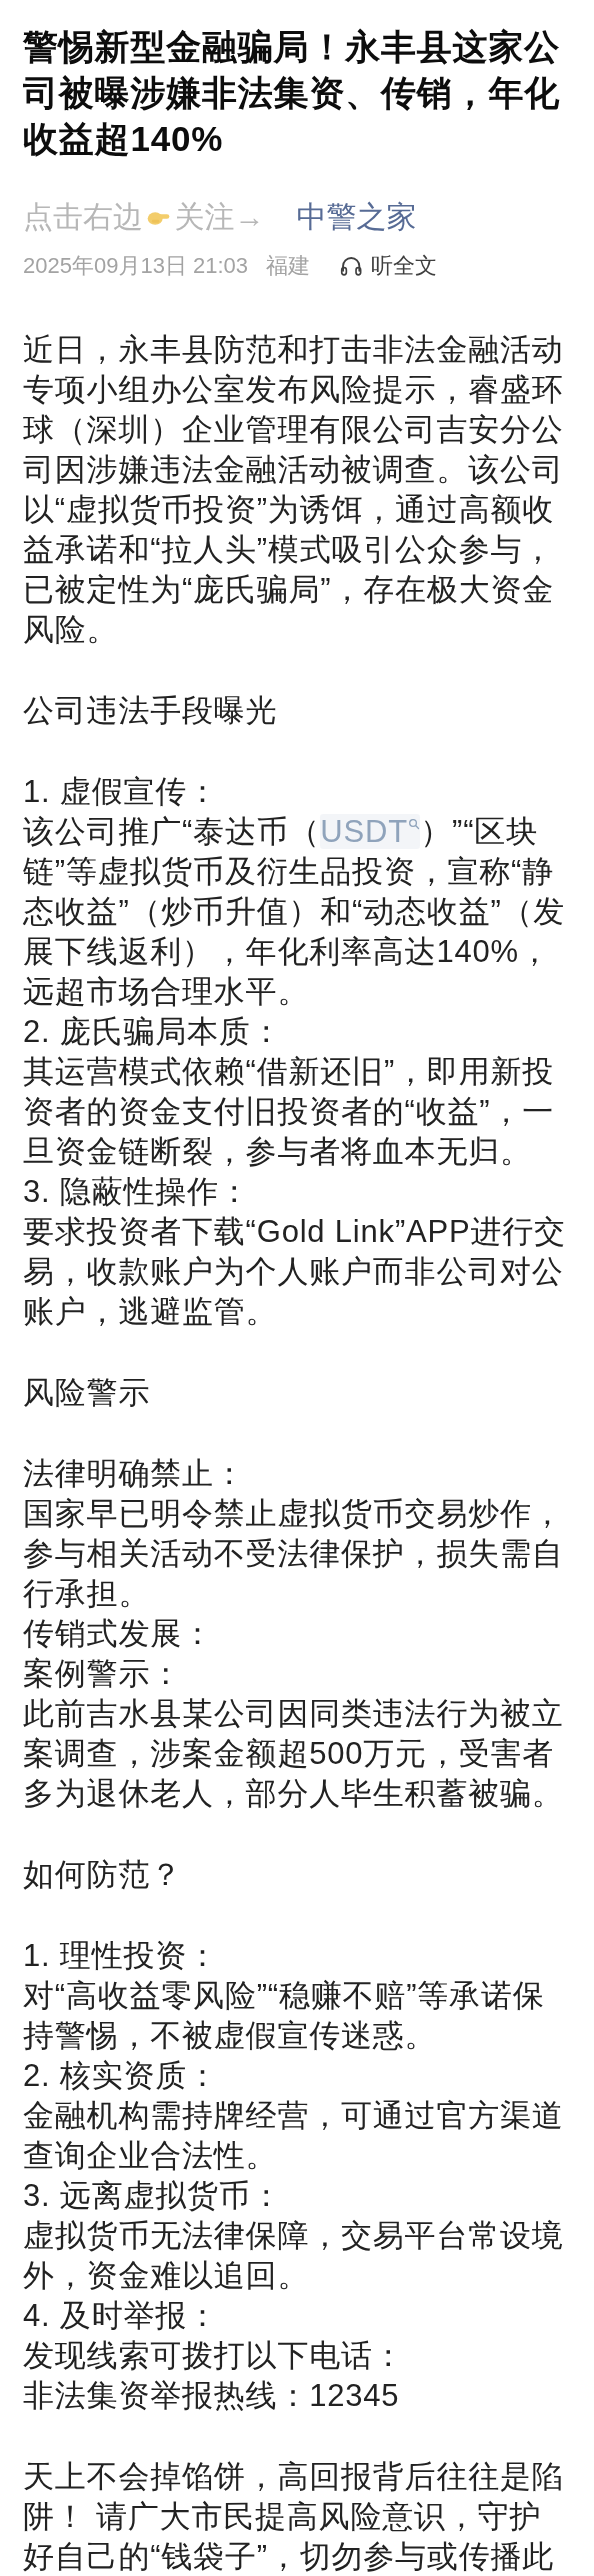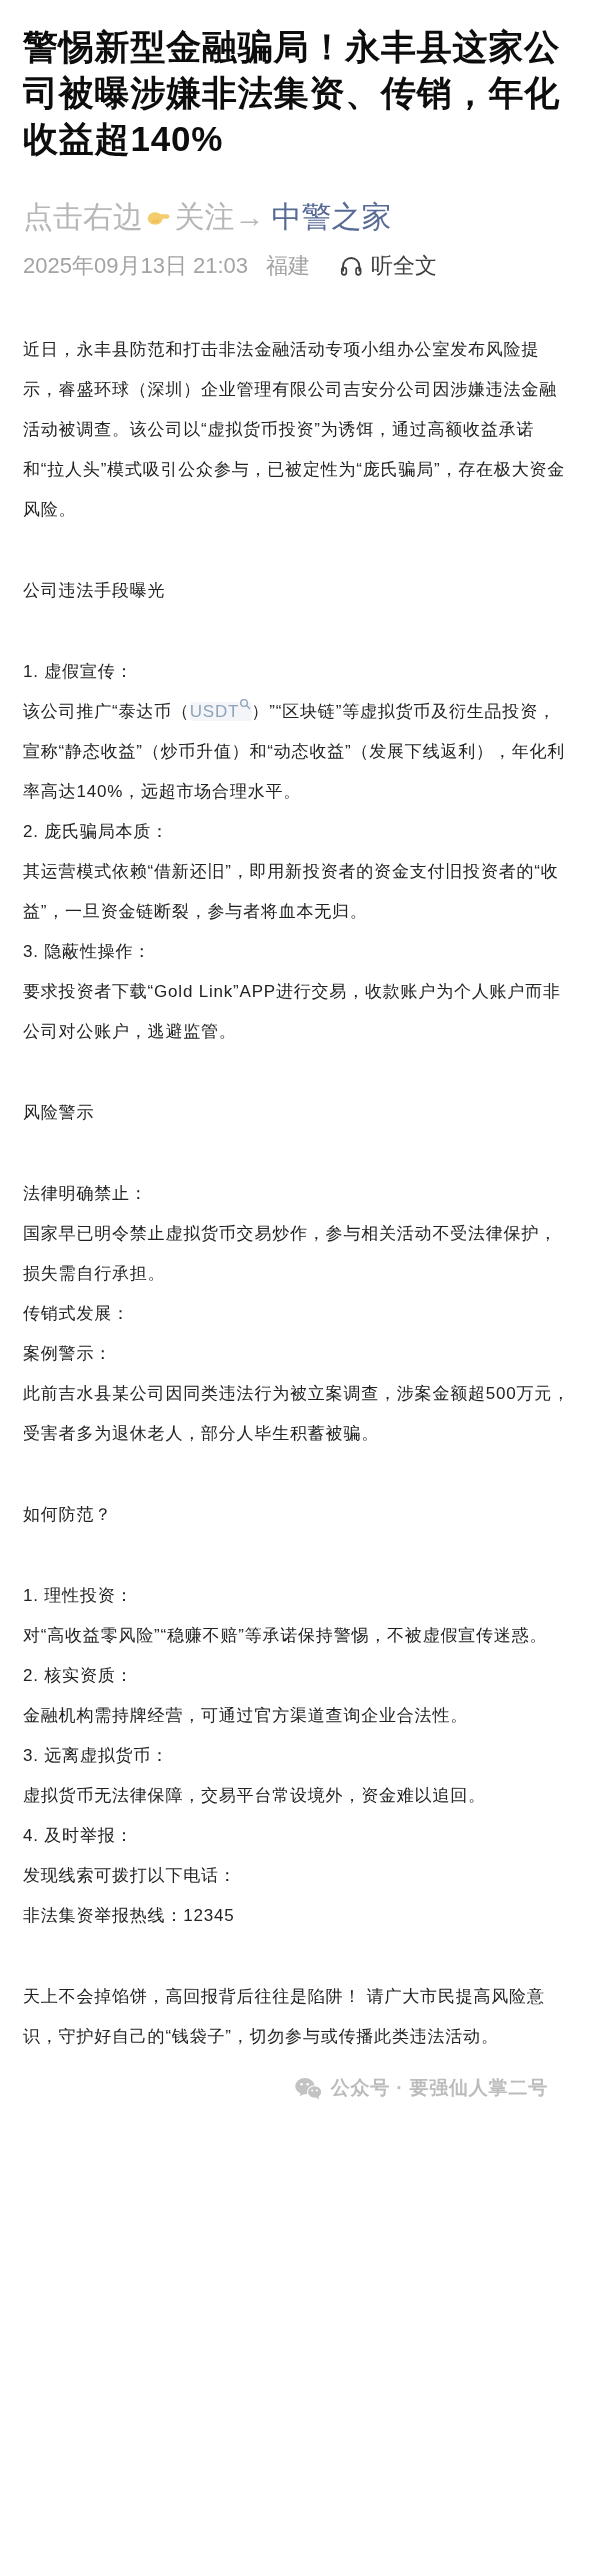--- a/index.html
+++ b/index.html
@@ -33,41 +33,41 @@
     color: #b7b7b7;
     display: flex;
     align-items: center;
   }
   .byline .finger {
     display: inline-flex;
     margin: 0 3.3px;
   }
   .byline .account {
     color: #576b95;
-    margin-left: 7px;
+    margin-left: 32px;
   }
   .meta {
     margin: 16px 0 48px 0;
     font-size: 22px;
     line-height: 33px;
     color: #a3a3a3;
     display: flex;
     align-items: center;
   }
   .meta .loc { margin-left: 18px; }
   .listen {
     margin-left: 28px;
     display: inline-flex;
     align-items: center;
     color: #3f3f3f;
     cursor: pointer;
   }
   .listen svg { margin-right: 6.6px; }
   .para {
-    font-size: 17px;
+    font-size: 31px;
     line-height: 40px;
     letter-spacing: 0.8px;
     color: #222222;
     margin: 0 0 41px 0;
   }
   .para:last-of-type { margin-bottom: 0; }
   .tight { margin: 0; }
   .term-link {
     color: #8fa3bb;
     background: rgba(87, 107, 149, 0.07);

